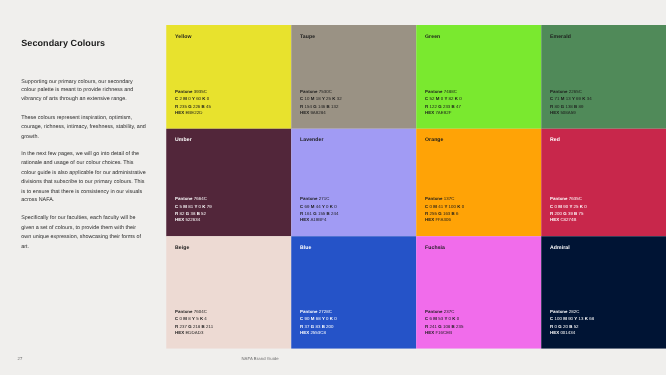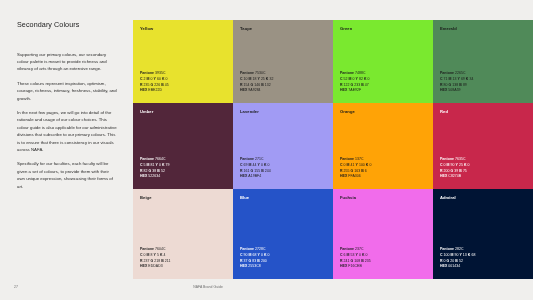--- a/index.html
+++ b/index.html
@@ -13,22 +13,22 @@
   .page{position:absolute;inset:0;background:#f0efed;}
 
   
   .left-col{
     position:absolute;left:0;top:0;width:133px;height:279px;
     background:#f0efed;
     box-sizing:border-box;
     padding:17px 16px 0 17px;
   }
   .page-title{
-    font-size:7.2px;font-weight:normal;color:#1b1b1b;
-    letter-spacing:.01em;margin:4px 0 21px 0;line-height:1.2;
+    font-size:7.2px;font-weight:bold;color:#1b1b1b;
+    letter-spacing:.01em;margin:14px 0 21px 0;line-height:1.2;
   }
   .body-copy p{
     margin:0 0 7px 0;
     font-size:4.3px;
     line-height:1.72;
     color:#2a2a2a;
     letter-spacing:.004em;
   }
   .body-copy p:last-child{margin-bottom:0;}
 

